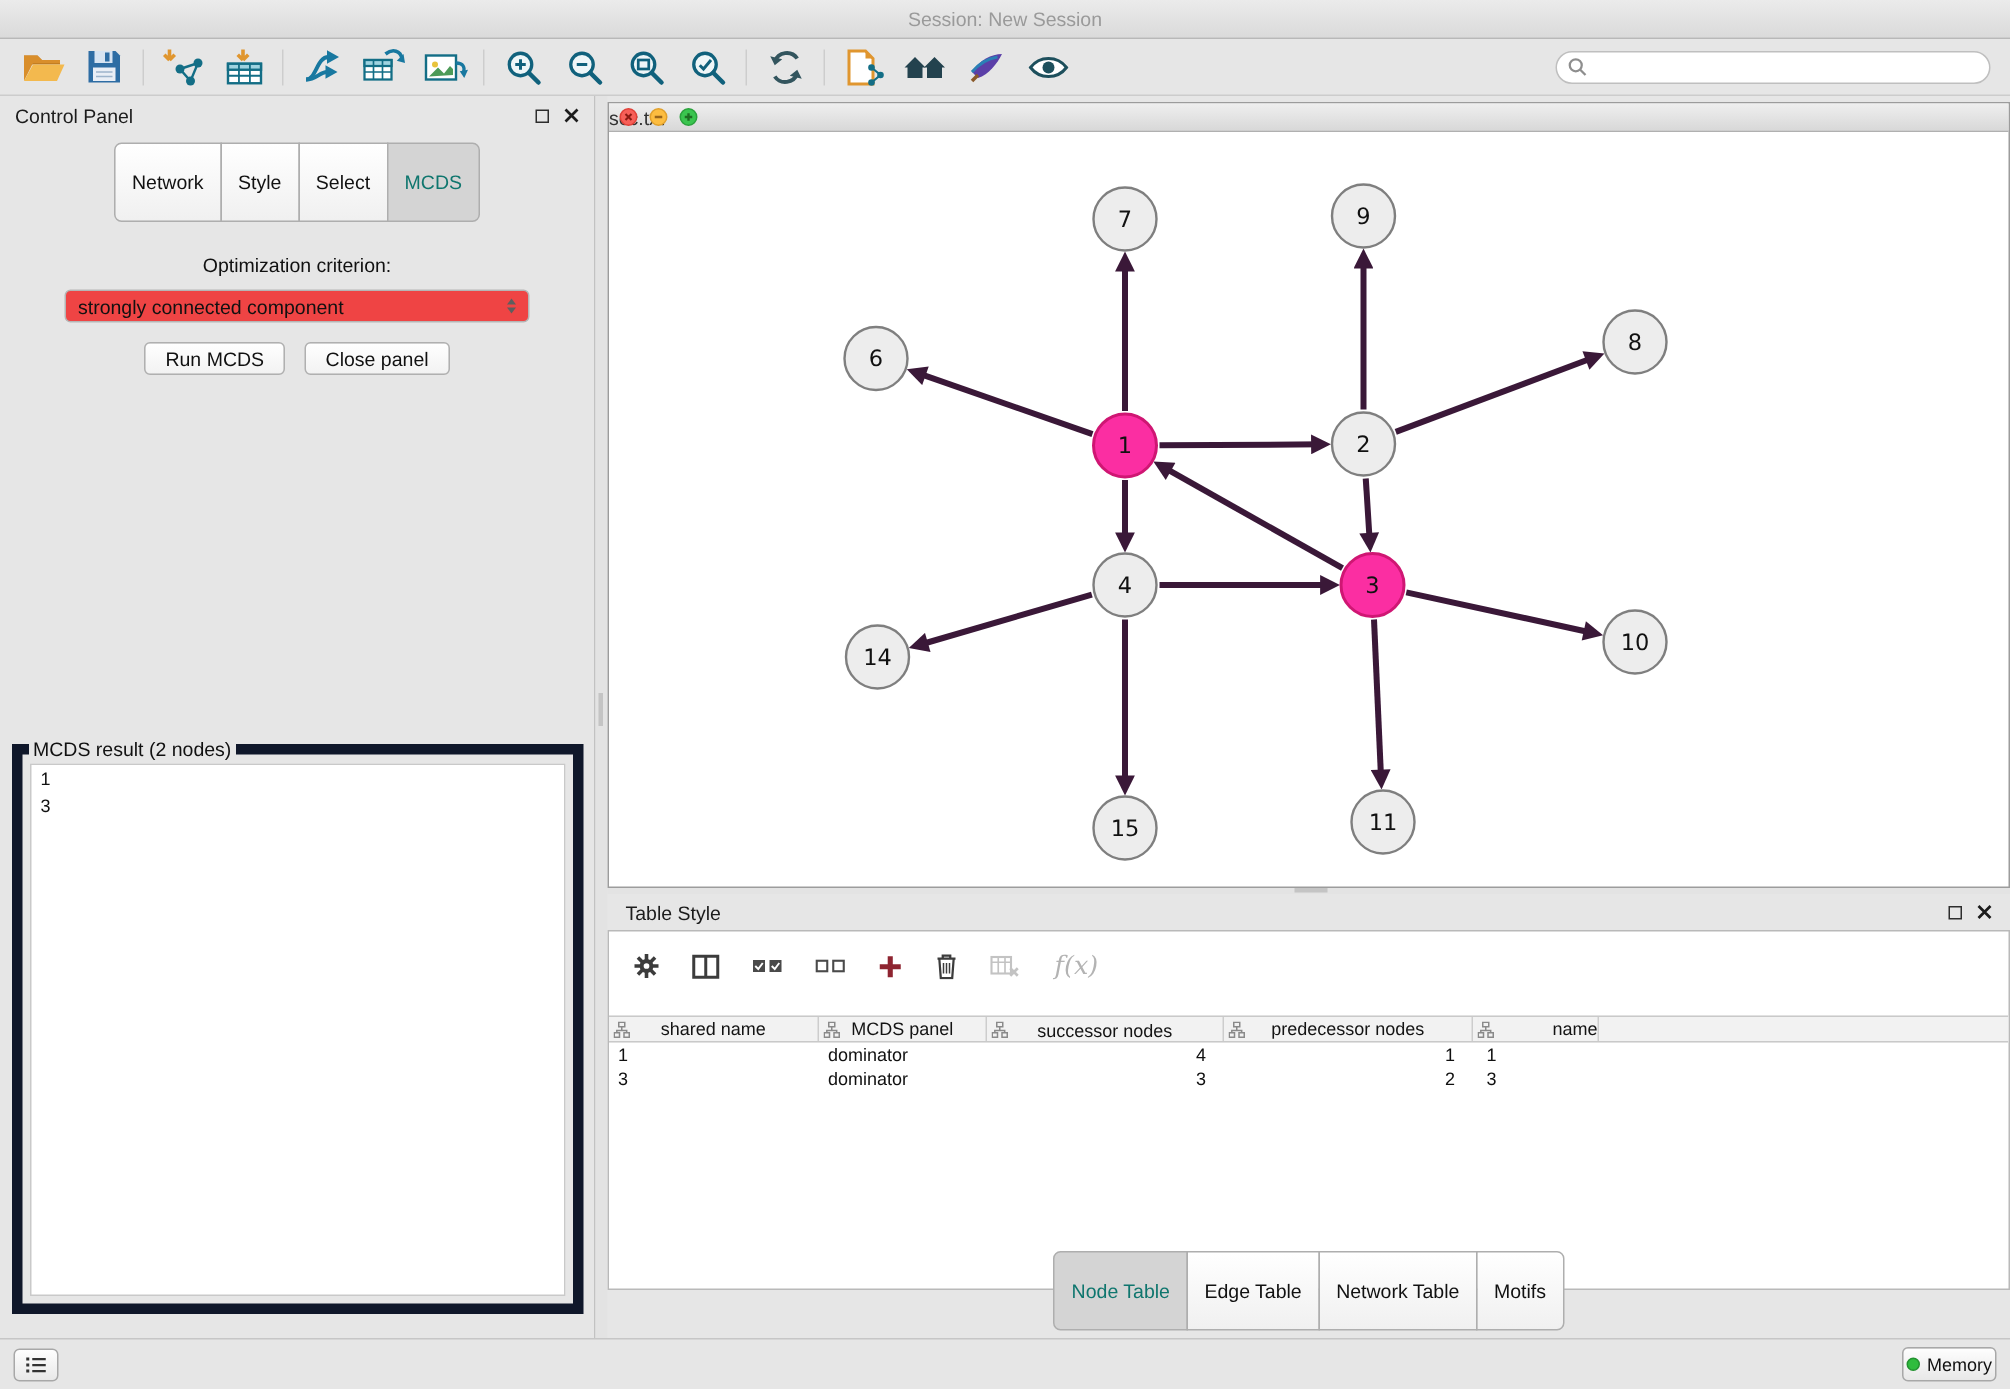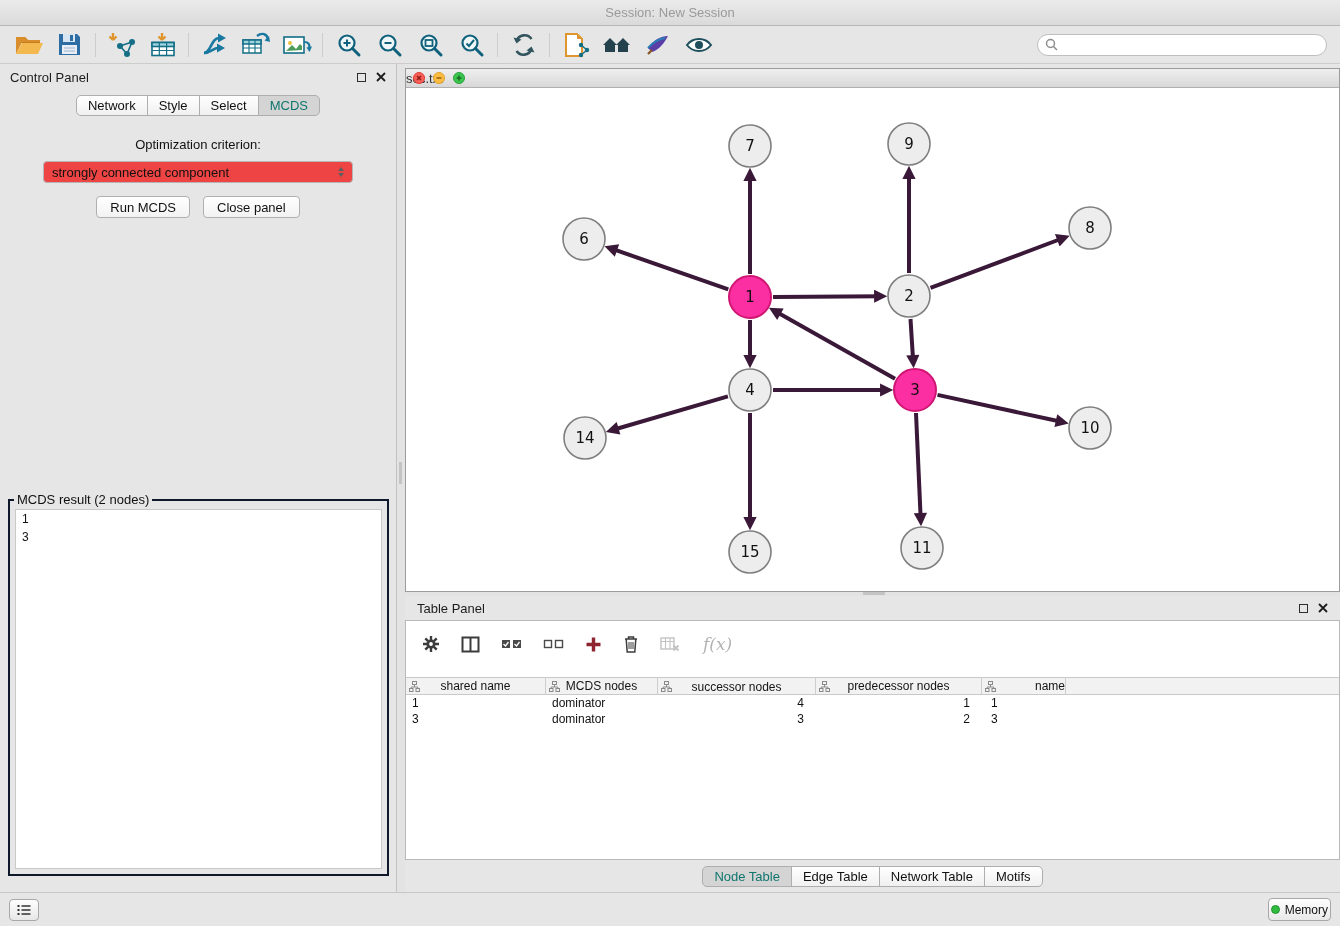--- a/index.html
+++ b/index.html
@@ -12,32 +12,32 @@
 .tb-btn{width:41px;height:32px;display:flex;align-items:center;justify-content:center;flex:0 0 auto}
 .tb-sep{width:1px;height:24px;background:#cdcdcd;margin:0 5px;flex:0 0 auto}
 .search-box{margin-left:auto;margin-right:5px;width:290px;height:22px;background:#fff;border:1px solid #bfbfbf;border-radius:12px;display:flex;align-items:center;padding:0 7px;gap:5px}
 .search-input{border:none;outline:none;flex:1;height:18px;font-size:13px;background:transparent;font-family:inherit}
 
 .control-panel{position:absolute;left:0;top:64px;width:397px;height:828px;background:#e6e6e6;border-right:1px solid #c2c2c2}
 .panel-header{height:26px;display:flex;align-items:center;padding:0 10px;font-size:13px;color:#1c1c1c}
 .win-btns{margin-left:auto;display:flex;align-items:center;gap:10px}
 .float-btn{width:9px;height:9px;border:1px solid #2d2d2d;display:inline-block}
 .seg-row{display:flex;justify-content:center;margin-top:5px}
-.seg-tab{font-size:13px;padding:2px 11px;background:linear-gradient(#ffffff,#f0f0f0);border:1px solid #aeaeae;margin-left:-1px;color:#111;white-space:nowrap}
+.seg-tab{font-size:13px;padding:18px 11px;background:linear-gradient(#ffffff,#f0f0f0);border:1px solid #aeaeae;margin-left:-1px;color:#111;white-space:nowrap}
 .seg-tab:first-child{border-radius:5px 0 0 5px;margin-left:0}
 .seg-tab:last-child{border-radius:0 5px 5px 0}
 .seg-tab.active{background:#d4d4d4;color:#0f766e}
 .opt-label{text-align:center;font-size:13px;color:#111;margin-top:21px}
 .dropdown{margin:9px auto 0;width:310px;height:22px;background:#ef4444;border:1px solid #b5b5b5;border-radius:4px;display:flex;align-items:center;padding:0 8px;font-size:13px;color:#111}
 .dd-arrows{margin-left:auto;display:flex;flex-direction:column;gap:2px;align-items:center}
 .tri-up{width:0;height:0;border-left:3.5px solid transparent;border-right:3.5px solid transparent;border-bottom:4.5px solid #5e5e5e}
 .tri-down{width:0;height:0;border-left:3.5px solid transparent;border-right:3.5px solid transparent;border-top:4.5px solid #5e5e5e}
 .btn-row{display:flex;justify-content:center;gap:13px;margin-top:13px}
 .btn{height:22px;padding:0 13px;background:linear-gradient(#ffffff,#f2f2f2);border:1px solid #b0b0b0;border-radius:4px;font-size:13px;color:#111}
-.result-box{position:absolute;left:8px;right:7px;top:428px;bottom:16px;border:2px solid #0f172a;padding:0}
+.result-box{position:absolute;left:8px;right:7px;top:428px;bottom:16px;border:7px solid #0f172a;padding:0}
 .result-box legend{font-size:13px;color:#111;margin-left:4px;padding:0 3px}
 .result-list{position:absolute;left:5px;right:5px;top:2px;bottom:5px;background:#fff;border:1px solid #c9c9c9;font-size:12px;color:#111;overflow:hidden}
 .result-item{line-height:16px;padding:1px 6px}
 
 .v-splitter{position:absolute;left:397px;top:64px;width:8px;height:828px;background:#e3e3e3}
 .grip-v{position:absolute;left:2px;top:398px;width:3px;height:22px;background:#c4c4c4;display:block}
 .h-splitter{position:absolute;left:405px;top:592px;width:935px;height:4px;background:#e3e3e3}
 .grip-h{position:absolute;left:458px;top:0;width:22px;height:3px;background:#c4c4c4;display:block}
 
 .network-window{position:absolute;left:405px;top:68px;width:935px;height:524px;background:#fff;border:1px solid #9c9c9c}
@@ -351,21 +351,21 @@
         <g>
           <circle cx="516" cy="460" r="21" fill="#ededed" stroke="#7f7f7f" stroke-width="1.6"></circle>
           <text x="516" y="465" text-anchor="middle" font-size="15" font-family="&quot;DejaVu Sans&quot;, sans-serif" fill="#111111">11</text>
         </g>
       </g>
   </svg>
 </div>
 
 <div class="table-panel">
   <div class="tp-header">
-    <span>Table Panel</span>
+    <span>Table Style</span>
     <span class="win-btns">
       <span class="float-btn"></span>
       <svg width="10" height="10" viewBox="0 0 10 10">
           <path d="M1 1 L9 9 M9 1 L1 9" stroke="#1c1c1c" stroke-width="1.8"></path>
         </svg>
     </span>
   </div>
   <div class="tp-body">
     <div class="tp-toolbar">
       <span class="tp-btn">
@@ -428,21 +428,21 @@
         </div>
         <div class="th" style="width: 112px;">
           <svg class="th-icon" width="11" height="11" viewBox="0 0 11 11">
             <g fill="none" stroke="#8a8a8a">
               <rect x="3.5" y="0.5" width="4" height="3"></rect>
               <rect x="0.5" y="7.5" width="3.5" height="3"></rect>
               <rect x="7" y="7.5" width="3.5" height="3"></rect>
               <path d="M5.5 3.5 V6 M2.2 7.5 V6 h6.6 v1.5"></path>
             </g>
           </svg>
-          <span class="th-label">MCDS nodes</span>
+          <span class="th-label">MCDS panel</span>
         </div>
         <div class="th" style="width: 158px; align-items: flex-end;">
           <svg class="th-icon" width="11" height="11" viewBox="0 0 11 11">
             <g fill="none" stroke="#8a8a8a">
               <rect x="3.5" y="0.5" width="4" height="3"></rect>
               <rect x="0.5" y="7.5" width="3.5" height="3"></rect>
               <rect x="7" y="7.5" width="3.5" height="3"></rect>
               <path d="M5.5 3.5 V6 M2.2 7.5 V6 h6.6 v1.5"></path>
             </g>
           </svg>

